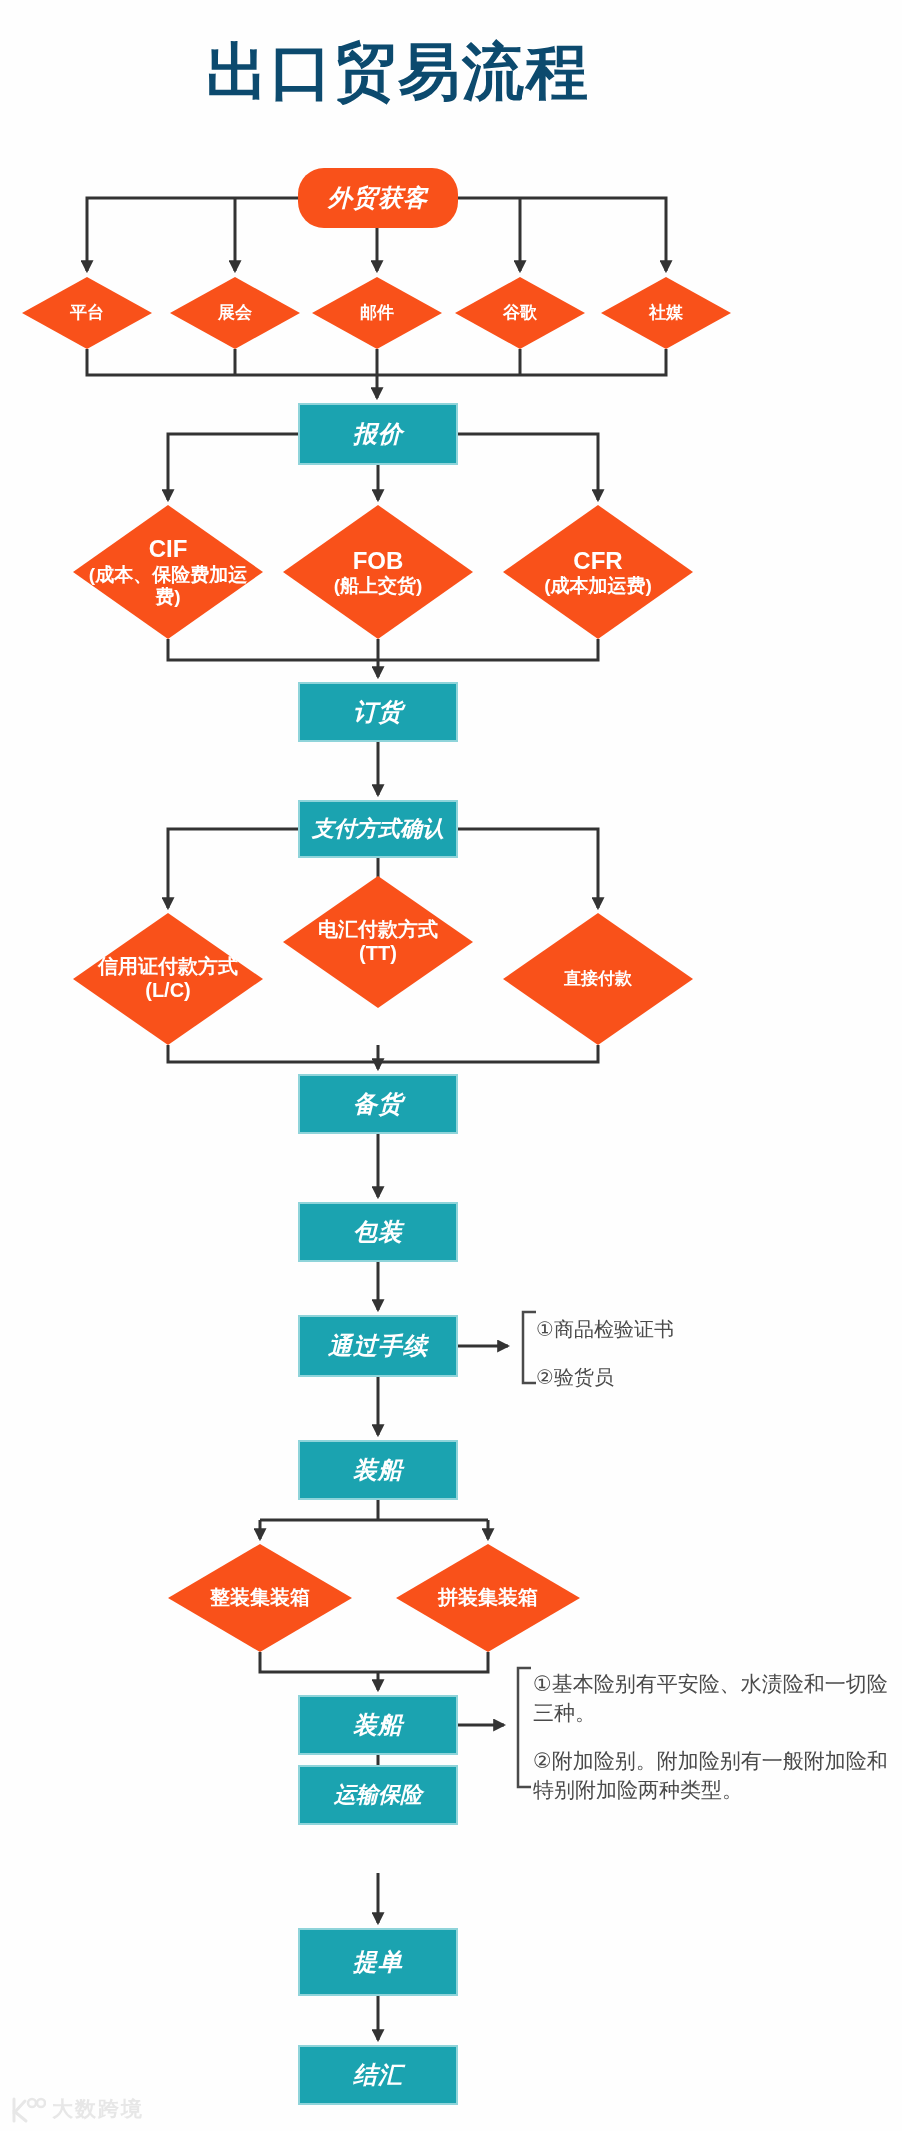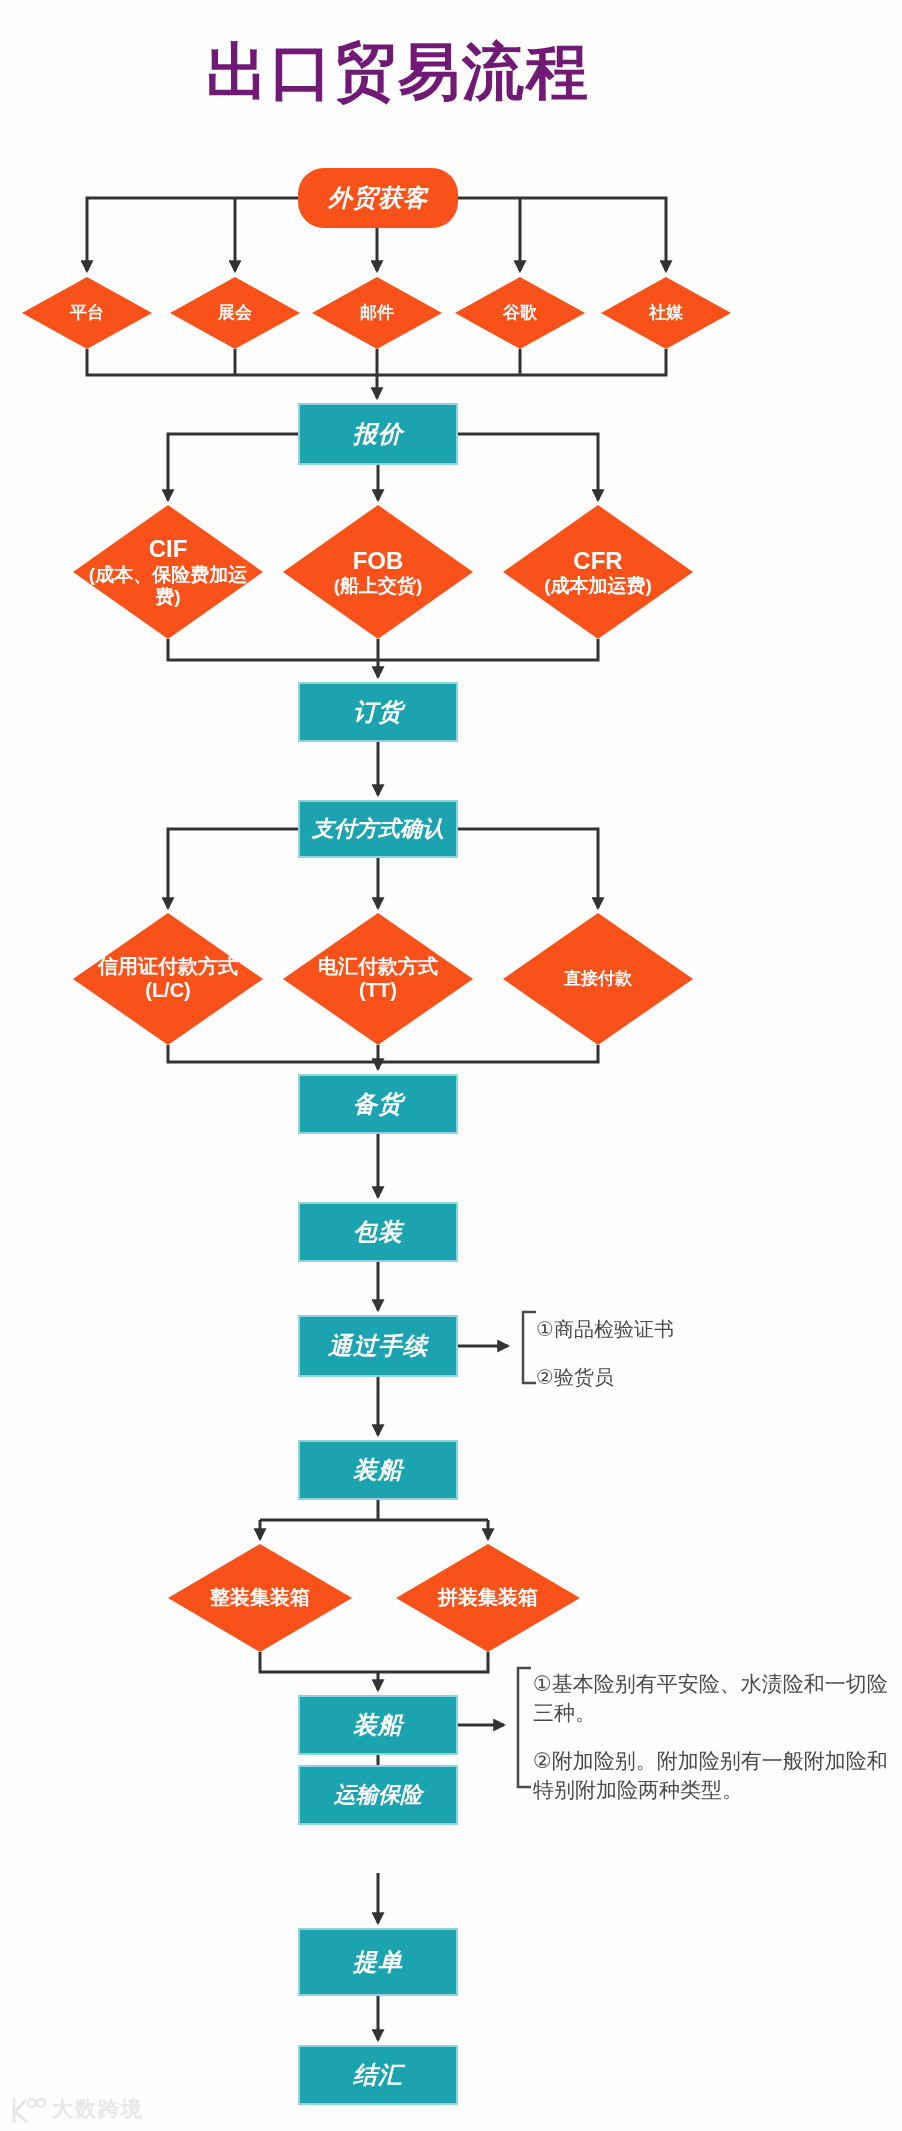--- a/index.html
+++ b/index.html
@@ -7,21 +7,21 @@
     --teal:#1BA3B0;
     --line:#333333;
     --note:#4a4a4a;
   }
   html,body{margin:0;padding:0;background:#ffffff;}
   body{font-family:"Liberation Sans","DejaVu Sans",sans-serif;}
   #canvas{position:relative;width:902px;height:2131px;background:#fefefe;overflow:hidden;}
 
   .page-title{
     position:absolute;left:193px;top:30px;width:410px;
-    text-align:center;font-size:62px;font-weight:800;color:#701a75;
+    text-align:center;font-size:62px;font-weight:800;color:#0c4a6e;
     letter-spacing:2px;white-space:nowrap;
   }
 
   .box{
     position:absolute;box-sizing:border-box;
     background:var(--teal);
     border:2px solid #8fd4da;
     display:flex;align-items:center;justify-content:center;
   }
   .box-label{color:#fff;font-weight:bold;font-size:24px;letter-spacing:1px;font-style:italic;}
@@ -203,21 +203,21 @@
     <span class="box-label small">支付方式确认</span>
   </div>
 
   <div class="diamond" style="left:73px;top:913px;width:190px;height:132px">
     <div class="diamond-bg"></div>
     <div class="diamond-label">
       <span class="dt mid">信用证付款方式</span>
       <span class="ds mid">(L/C)</span>
     </div>
   </div>
-  <div class="diamond" style="left:283px;top:913px;width:190px;height:132px">
+  <div class="diamond" style="left:283px;top:876px;width:190px;height:132px">
     <div class="diamond-bg"></div>
     <div class="diamond-label">
       <span class="dt mid">电汇付款方式</span>
       <span class="ds mid">(TT)</span>
     </div>
   </div>
   <div class="diamond" style="left:503px;top:913px;width:190px;height:132px">
     <div class="diamond-bg"></div>
     <div class="diamond-label">
       <span class="dt">直接付款</span>

